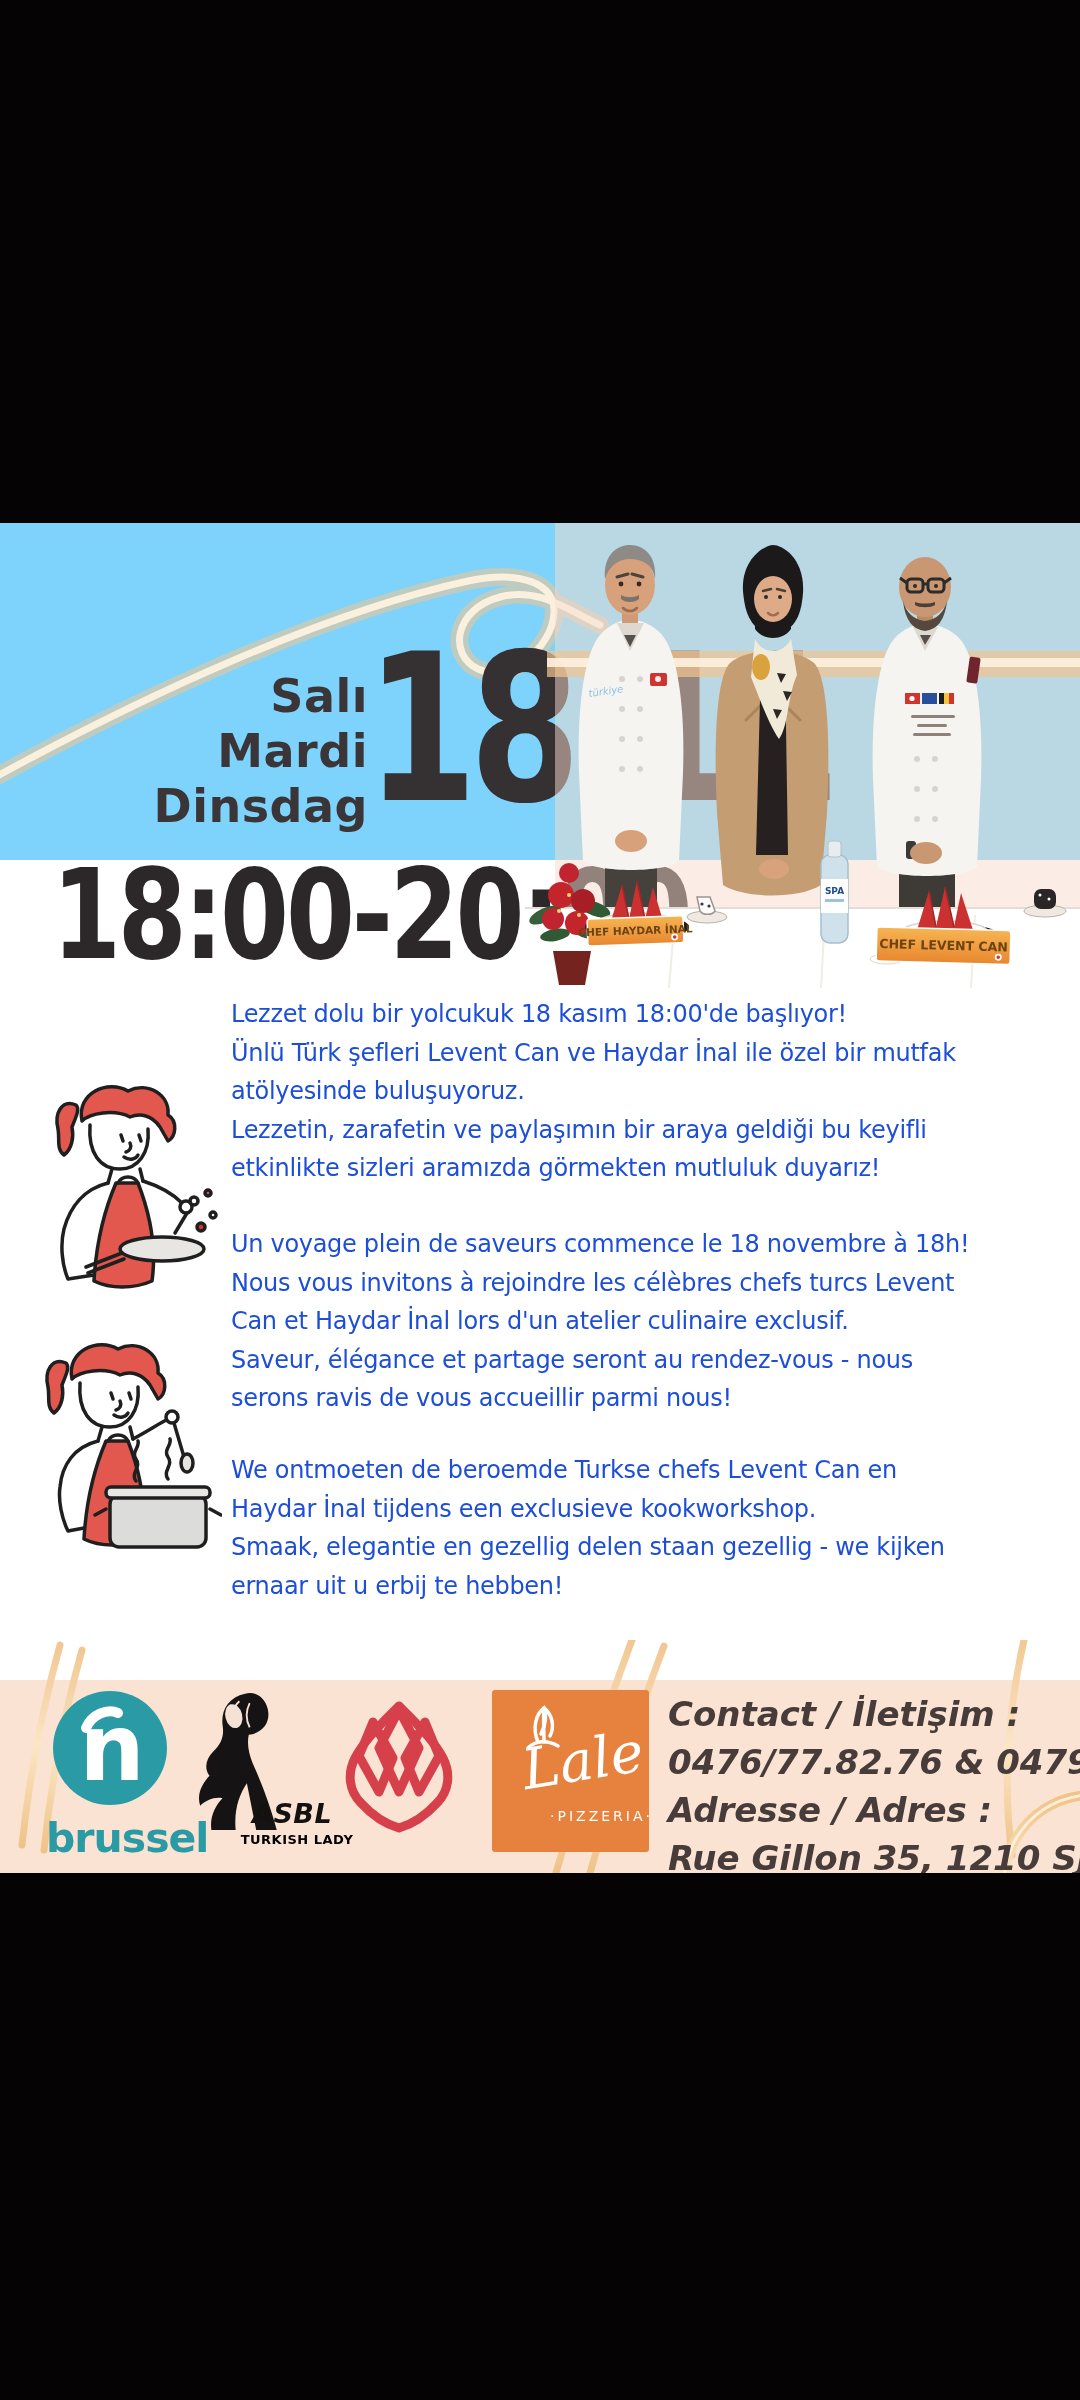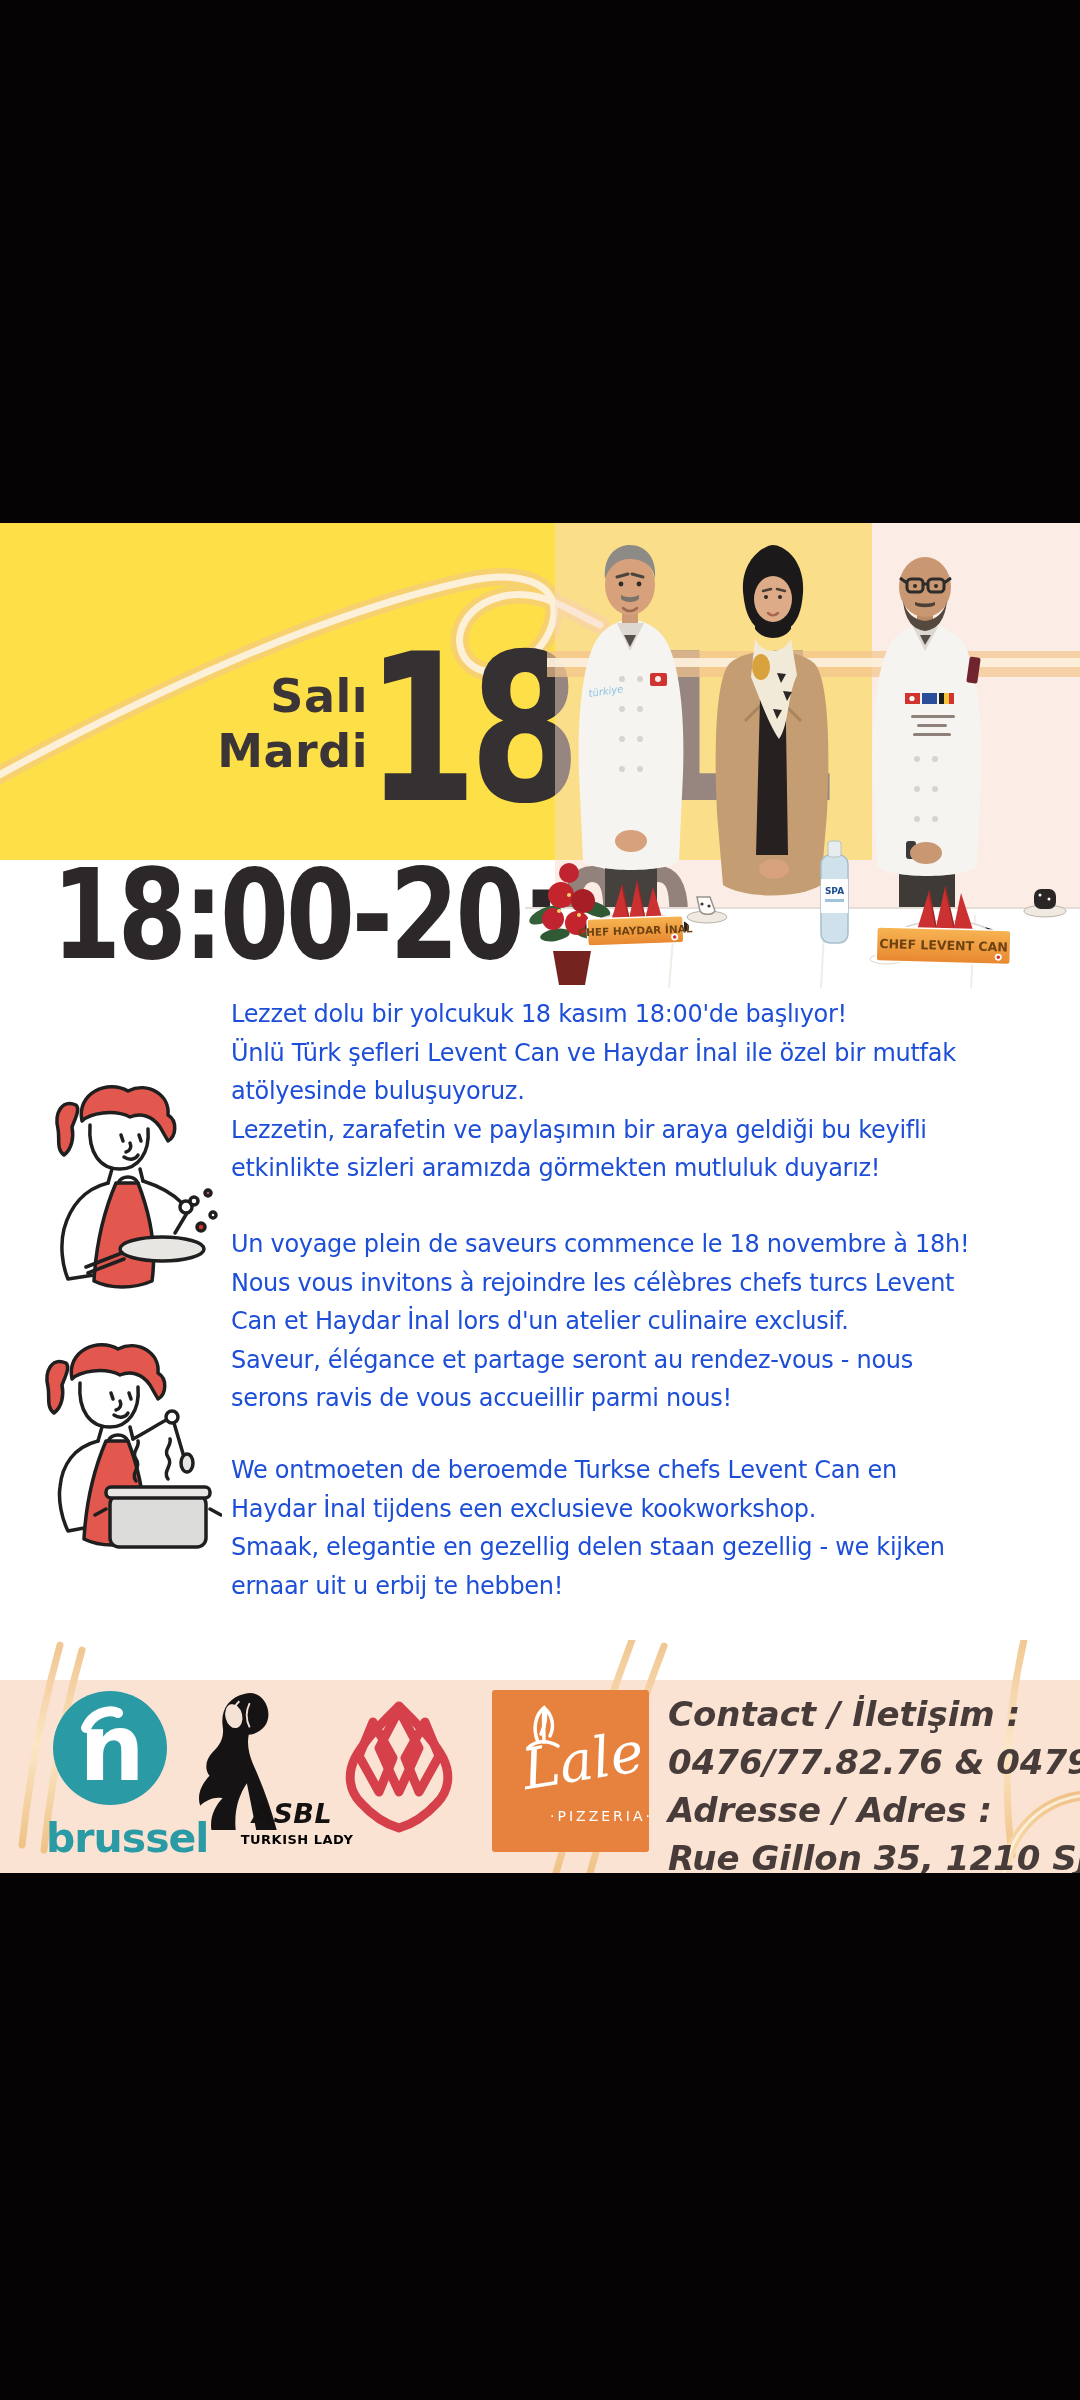--- a/index.html
+++ b/index.html
@@ -5,21 +5,21 @@
   html,body{margin:0;padding:0;background:#000;}
   .screen{position:relative;width:1080px;height:2400px;background:#000;overflow:hidden;
           font-family:"DejaVu Sans",sans-serif;}
   .letterbox{position:absolute;left:0;width:1080px;background:#050303;}
   .letterbox.top{top:0;height:523px;}
   .letterbox.bottom{top:1873px;height:527px;}
 
   .poster{position:absolute;top:523px;left:0;width:1080px;height:1350px;background:#ffffff;overflow:hidden;}
 
   
-  .band{position:absolute;top:0;left:0;width:872px;height:337px;background:#fde047;}
+  .band{position:absolute;top:0;left:0;width:1080px;height:337px;background:#7dd3fc;}
   .band-swirl{position:absolute;top:0;left:0;}
   .day-stack{position:absolute;left:118px;top:146px;width:250px;text-align:right;
              font-weight:bold;font-size:46px;line-height:55px;color:#3b3537;letter-spacing:.5px;}
   .big-date{position:absolute;left:366px;top:102px;font-size:205px;font-weight:bold;
             letter-spacing:-10px;color:#353032;line-height:1.02;transform:scaleX(.78);transform-origin:left top;
             white-space:nowrap;}
   .time-range{position:absolute;left:52px;top:344px;font-size:124px;font-weight:bold;line-height:96px;
               letter-spacing:-4px;color:#2c282a;transform:scaleX(.8);transform-origin:left top;white-space:nowrap;}
   .photo{position:absolute;left:525px;top:0;width:555px;height:465px;}
 
@@ -66,20 +66,21 @@
     <div class="band">
       <svg class="band-swirl" width="1080" height="337" viewBox="0 0 1080 337">
         <path d="M-30,268 C150,168 330,88 468,58 C520,47 556,60 554,90 C552,126 508,160 478,146 C448,132 454,86 500,74 C538,64 566,86 600,102" fill="none" stroke="#f4c globally" opacity="0"></path>
         <path d="M-30,268 C150,168 330,88 468,58 C520,47 556,60 554,90 C552,126 508,160 478,146 C448,132 454,86 500,74 C538,64 566,86 600,102" fill="none" stroke="#f4c48f" stroke-width="18" stroke-linecap="round" opacity=".55"></path>
         <path d="M-30,268 C150,168 330,88 468,58 C520,47 556,60 554,90 C552,126 508,160 478,146 C448,132 454,86 500,74 C538,64 566,86 600,102" fill="none" stroke="#fdf1de" stroke-width="7" stroke-linecap="round" opacity=".95"></path>
       </svg>
 
       <div class="day-stack">
         <div>Salı</div>
         <div>Mardi</div>
+        <div>Dinsdag</div>
       </div>
       <div class="big-date">18.11</div>
     </div>
 
     <div class="time-range">18:00-20:00</div>
 
     <svg class="photo" width="555" height="465" viewBox="0 0 555 465">
       <defs>
         <linearGradient id="cardGrad" x1="0" y1="0" x2="0" y2="1">
           <stop offset="0" stop-color="#f7b452"></stop>

